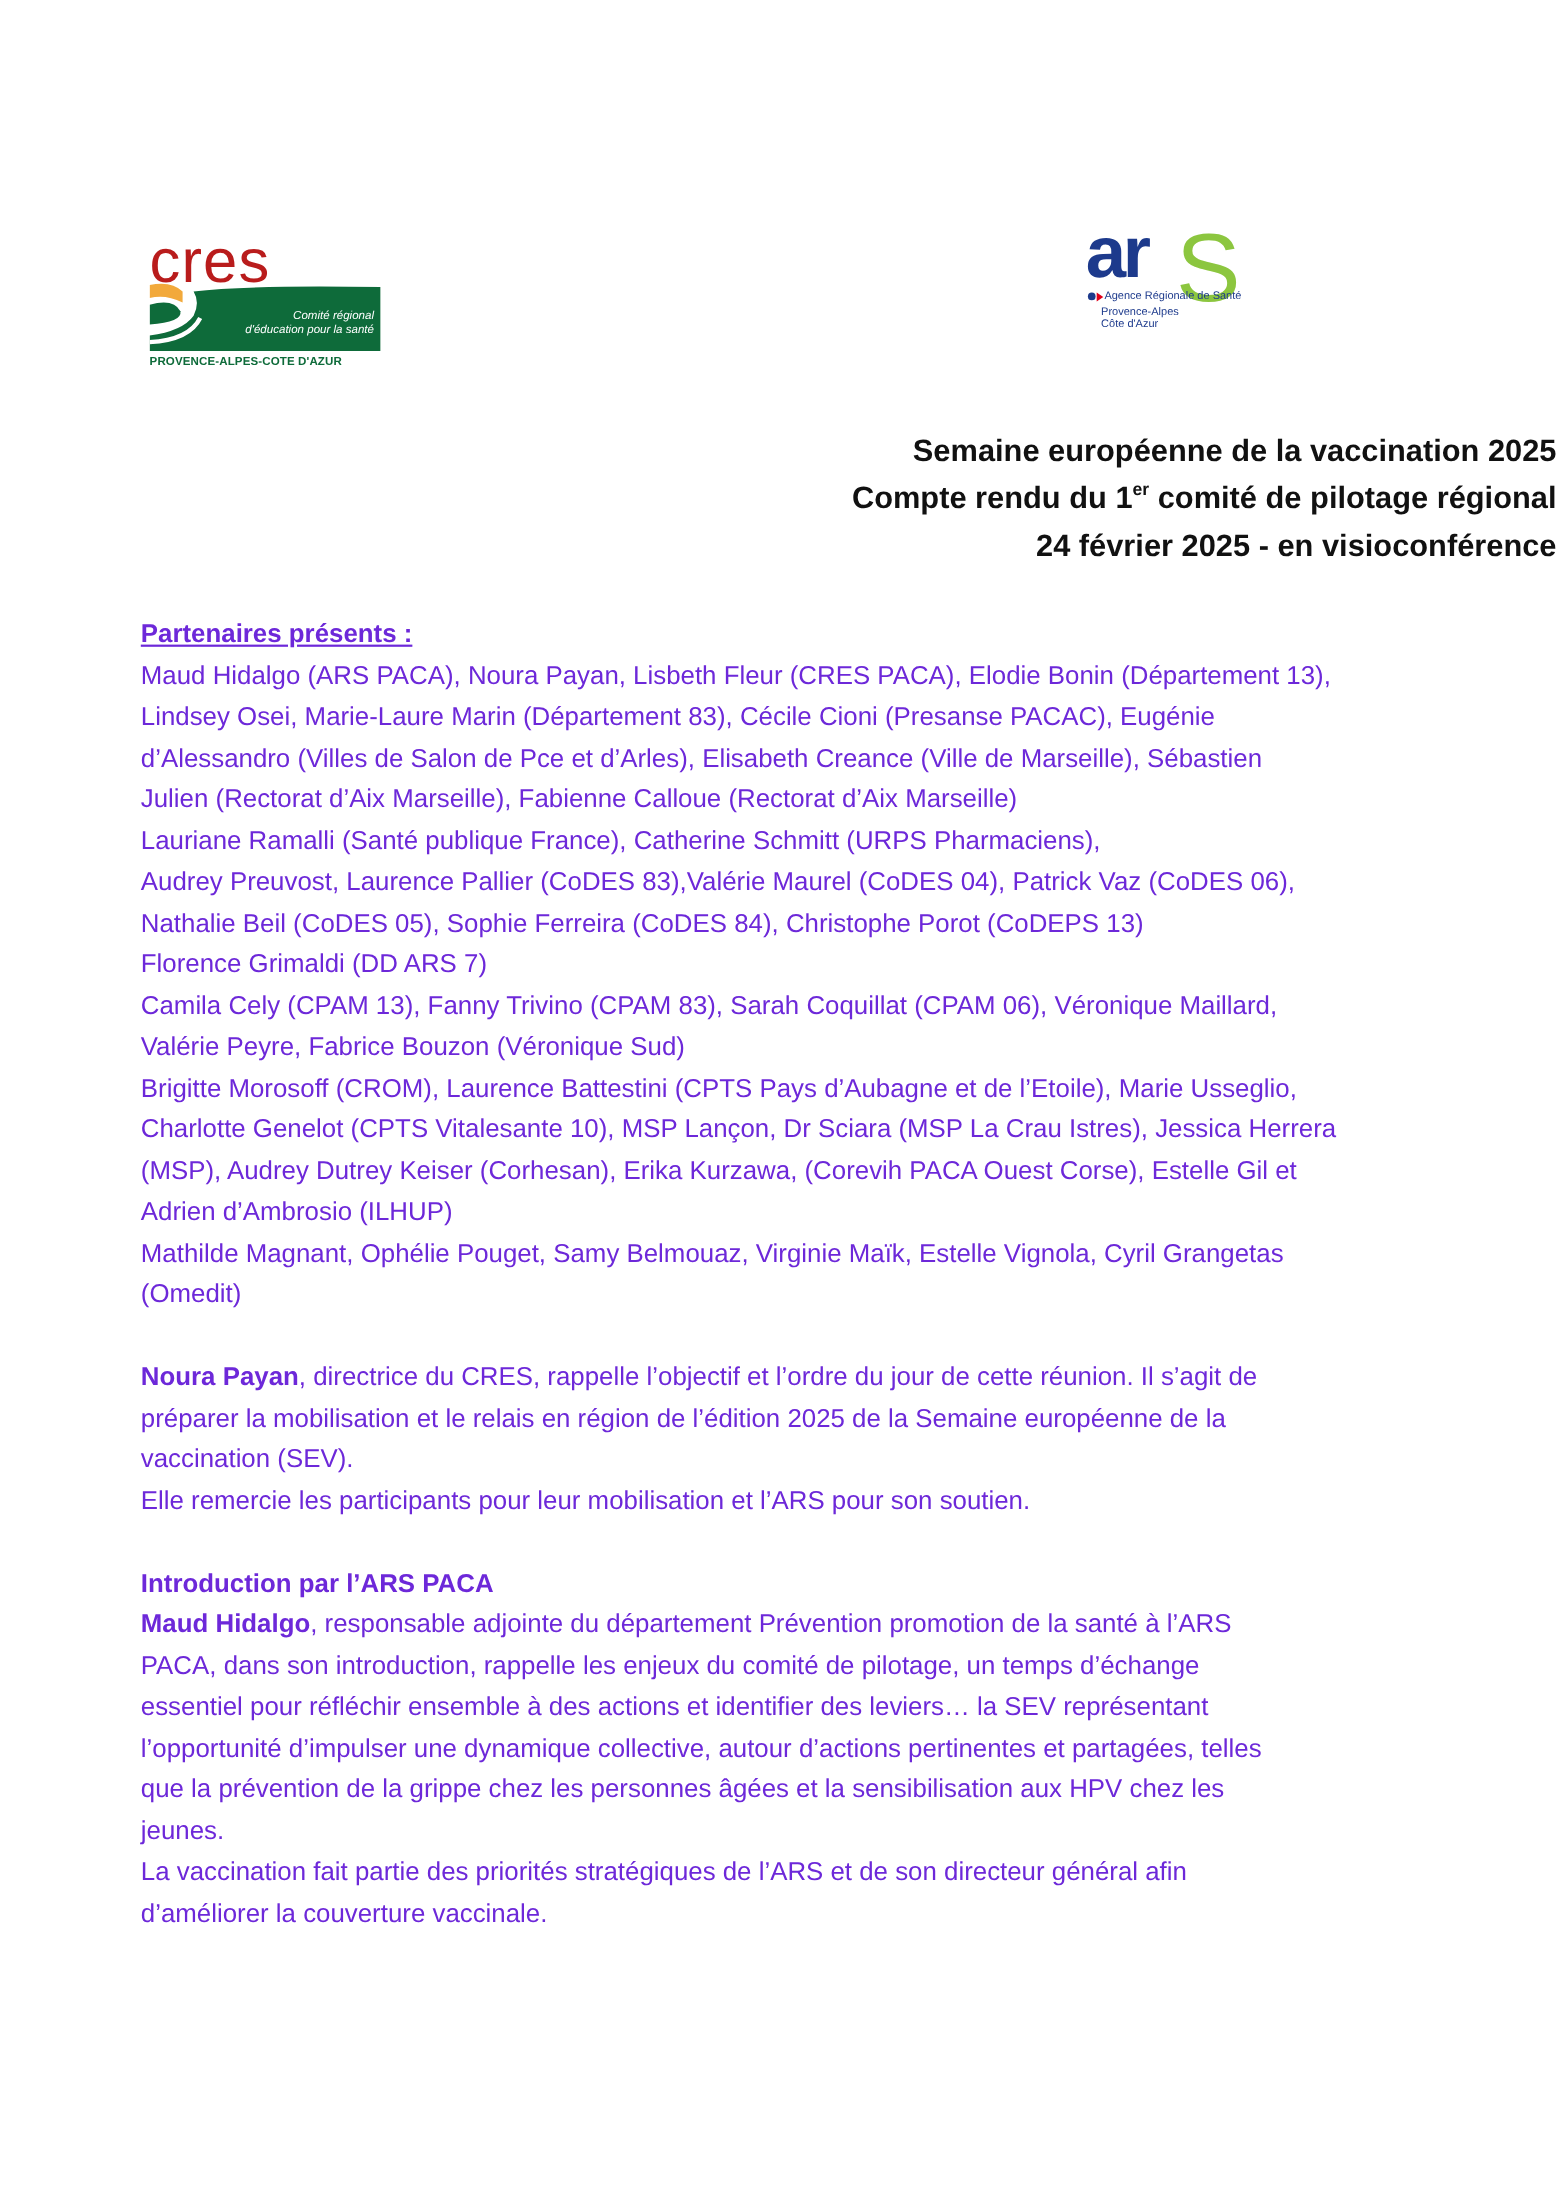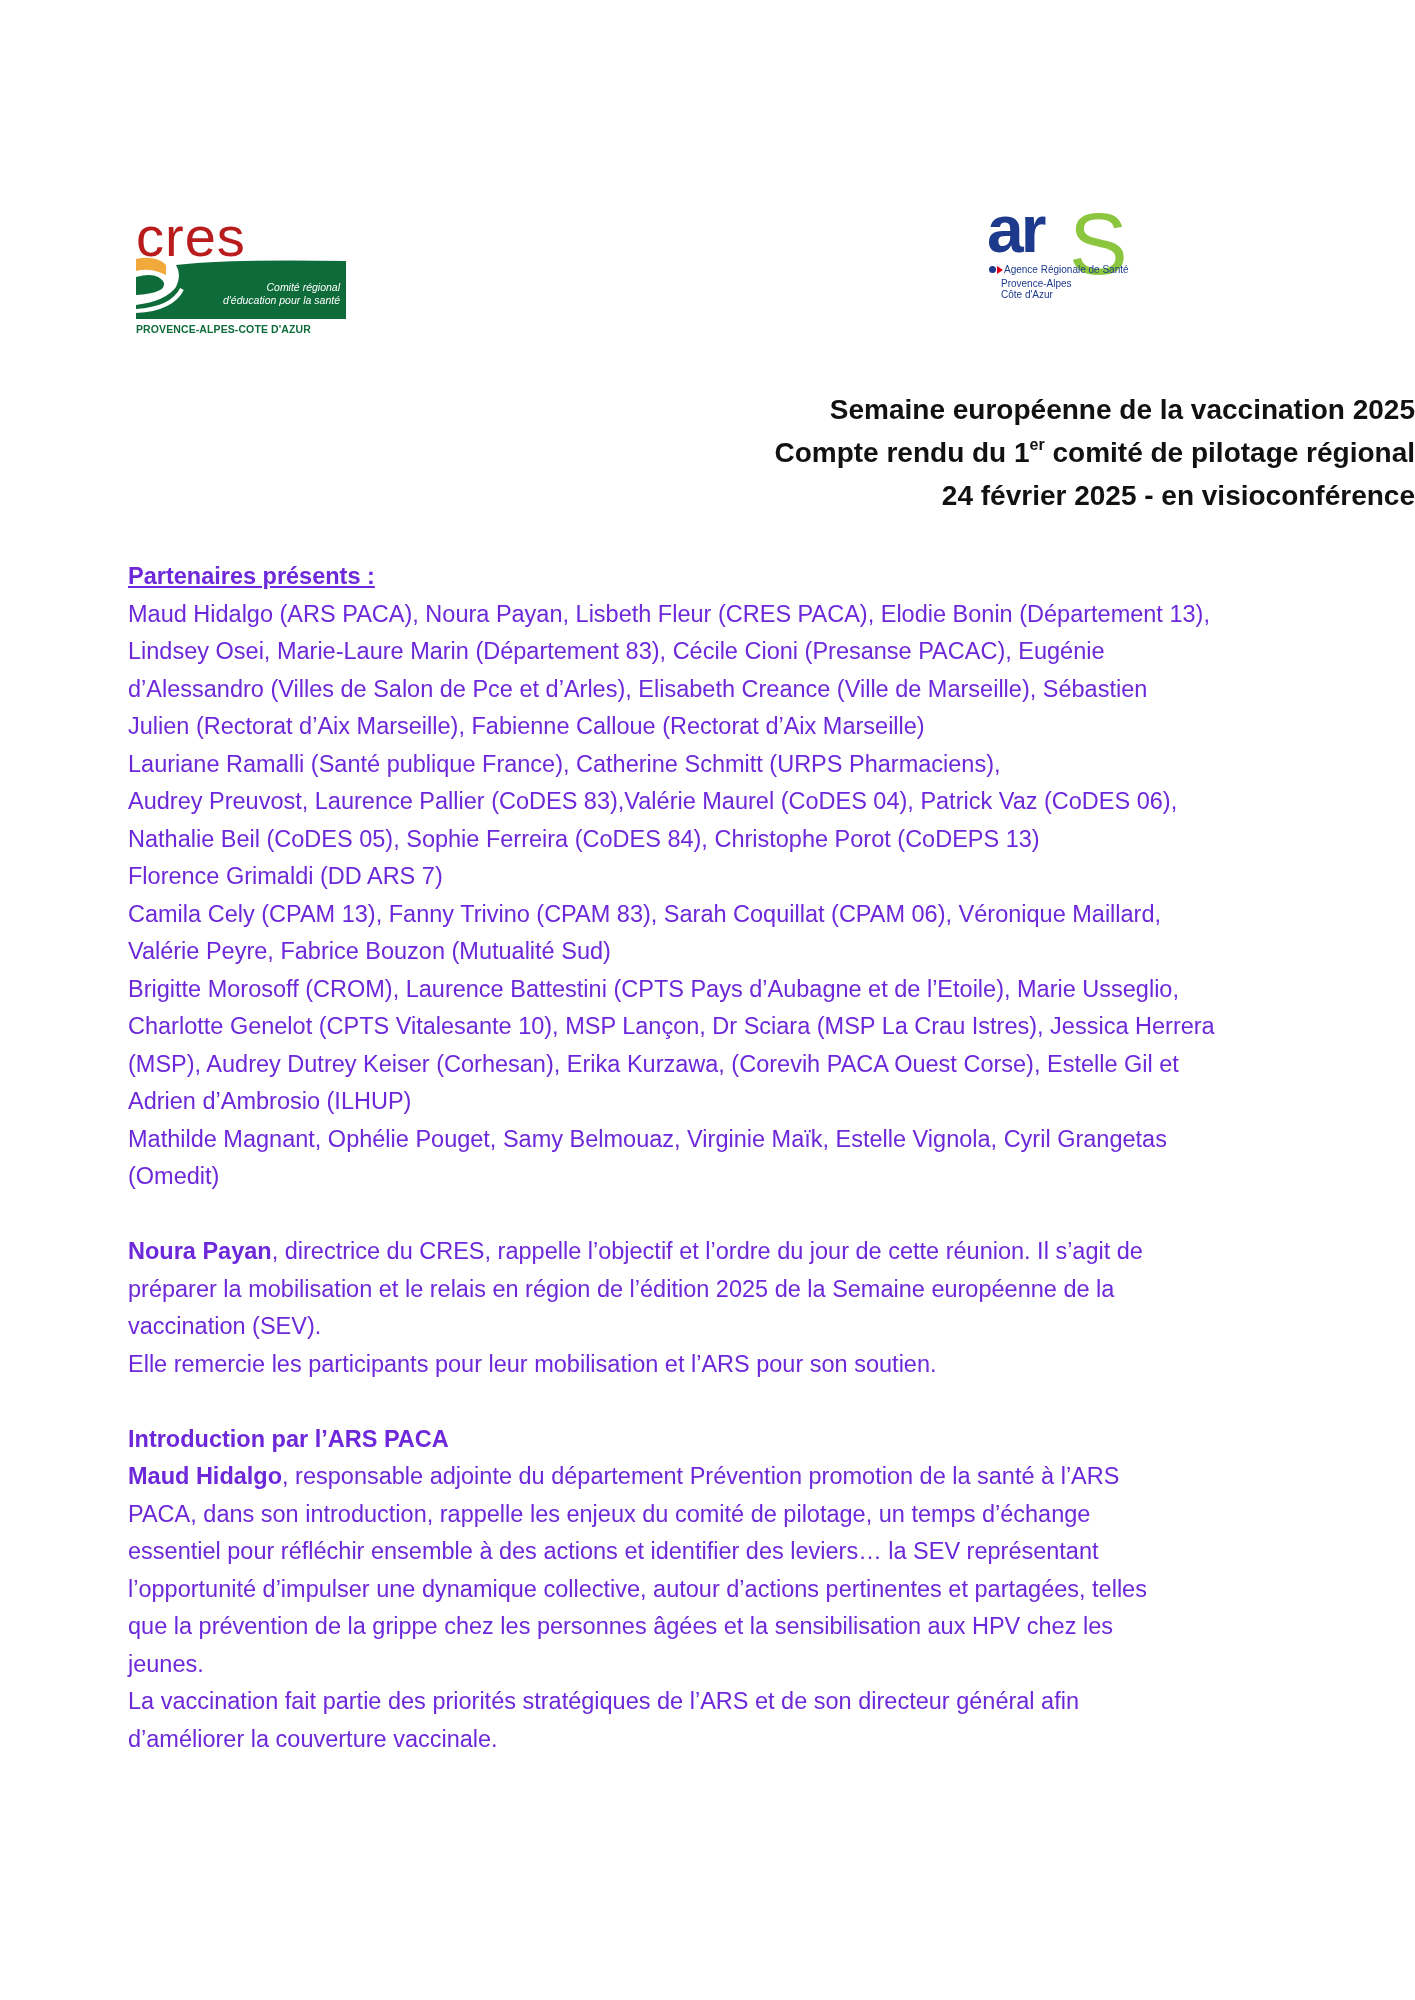--- a/index.html
+++ b/index.html
@@ -104,21 +104,21 @@
     <div>
       <span class="line">Maud Hidalgo (ARS PACA), Noura Payan, Lisbeth Fleur (CRES PACA), Elodie Bonin (Département 13),</span>
       <span class="line">Lindsey Osei, Marie-Laure Marin (Département 83), Cécile Cioni (Presanse PACAC), Eugénie</span>
       <span class="line">d’Alessandro (Villes de Salon de Pce et d’Arles), Elisabeth Creance (Ville de Marseille), Sébastien</span>
       <span class="line">Julien (Rectorat d’Aix Marseille), Fabienne Calloue (Rectorat d’Aix Marseille)</span>
       <span class="line">Lauriane Ramalli (Santé publique France), Catherine Schmitt (URPS Pharmaciens),</span>
       <span class="line">Audrey Preuvost, Laurence Pallier (CoDES 83),Valérie Maurel (CoDES 04), Patrick Vaz (CoDES 06),</span>
       <span class="line">Nathalie Beil (CoDES 05), Sophie Ferreira (CoDES 84), Christophe Porot (CoDEPS 13)</span>
       <span class="line">Florence Grimaldi (DD ARS 7)</span>
       <span class="line">Camila Cely (CPAM 13), Fanny Trivino (CPAM 83), Sarah Coquillat (CPAM 06), Véronique Maillard,</span>
-      <span class="line">Valérie Peyre, Fabrice Bouzon (Mutualité Sud)</span>
+      <span class="line">Valérie Peyre, Fabrice Bouzon (Véronique Sud)</span>
       <span class="line">Brigitte Morosoff (CROM), Laurence Battestini (CPTS Pays d’Aubagne et de l’Etoile), Marie Usseglio,</span>
       <span class="line">Charlotte Genelot (CPTS Vitalesante 10), MSP Lançon, Dr Sciara (MSP La Crau Istres), Jessica Herrera</span>
       <span class="line">(MSP), Audrey Dutrey Keiser (Corhesan), Erika Kurzawa, (Corevih PACA Ouest Corse), Estelle Gil et</span>
       <span class="line">Adrien d’Ambrosio (ILHUP)</span>
       <span class="line">Mathilde Magnant, Ophélie Pouget, Samy Belmouaz, Virginie Maïk, Estelle Vignola, Cyril Grangetas</span>
       <span class="line">(Omedit)</span>
     </div>
 
     <div class="gap"></div>
 

